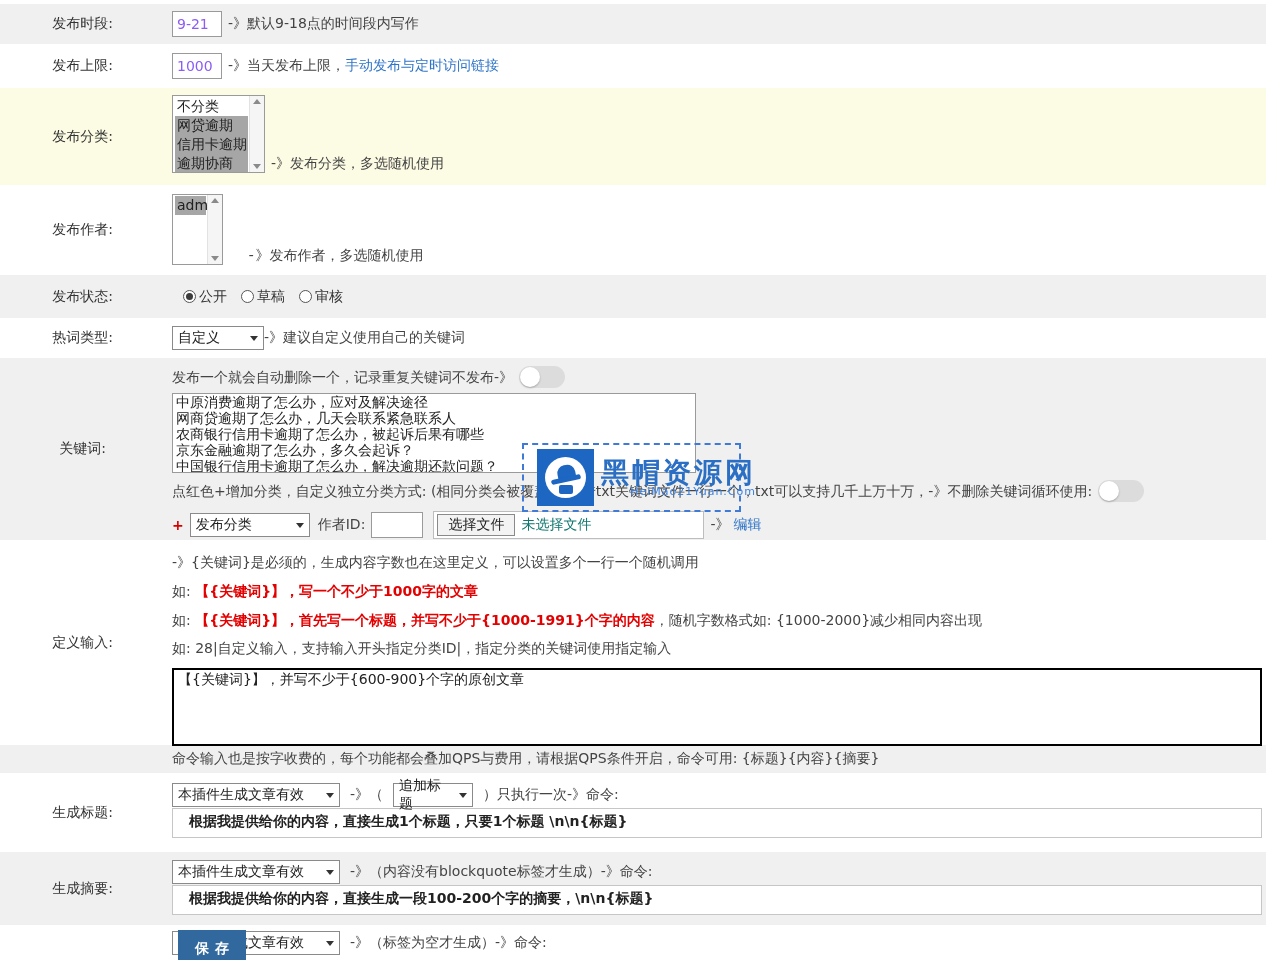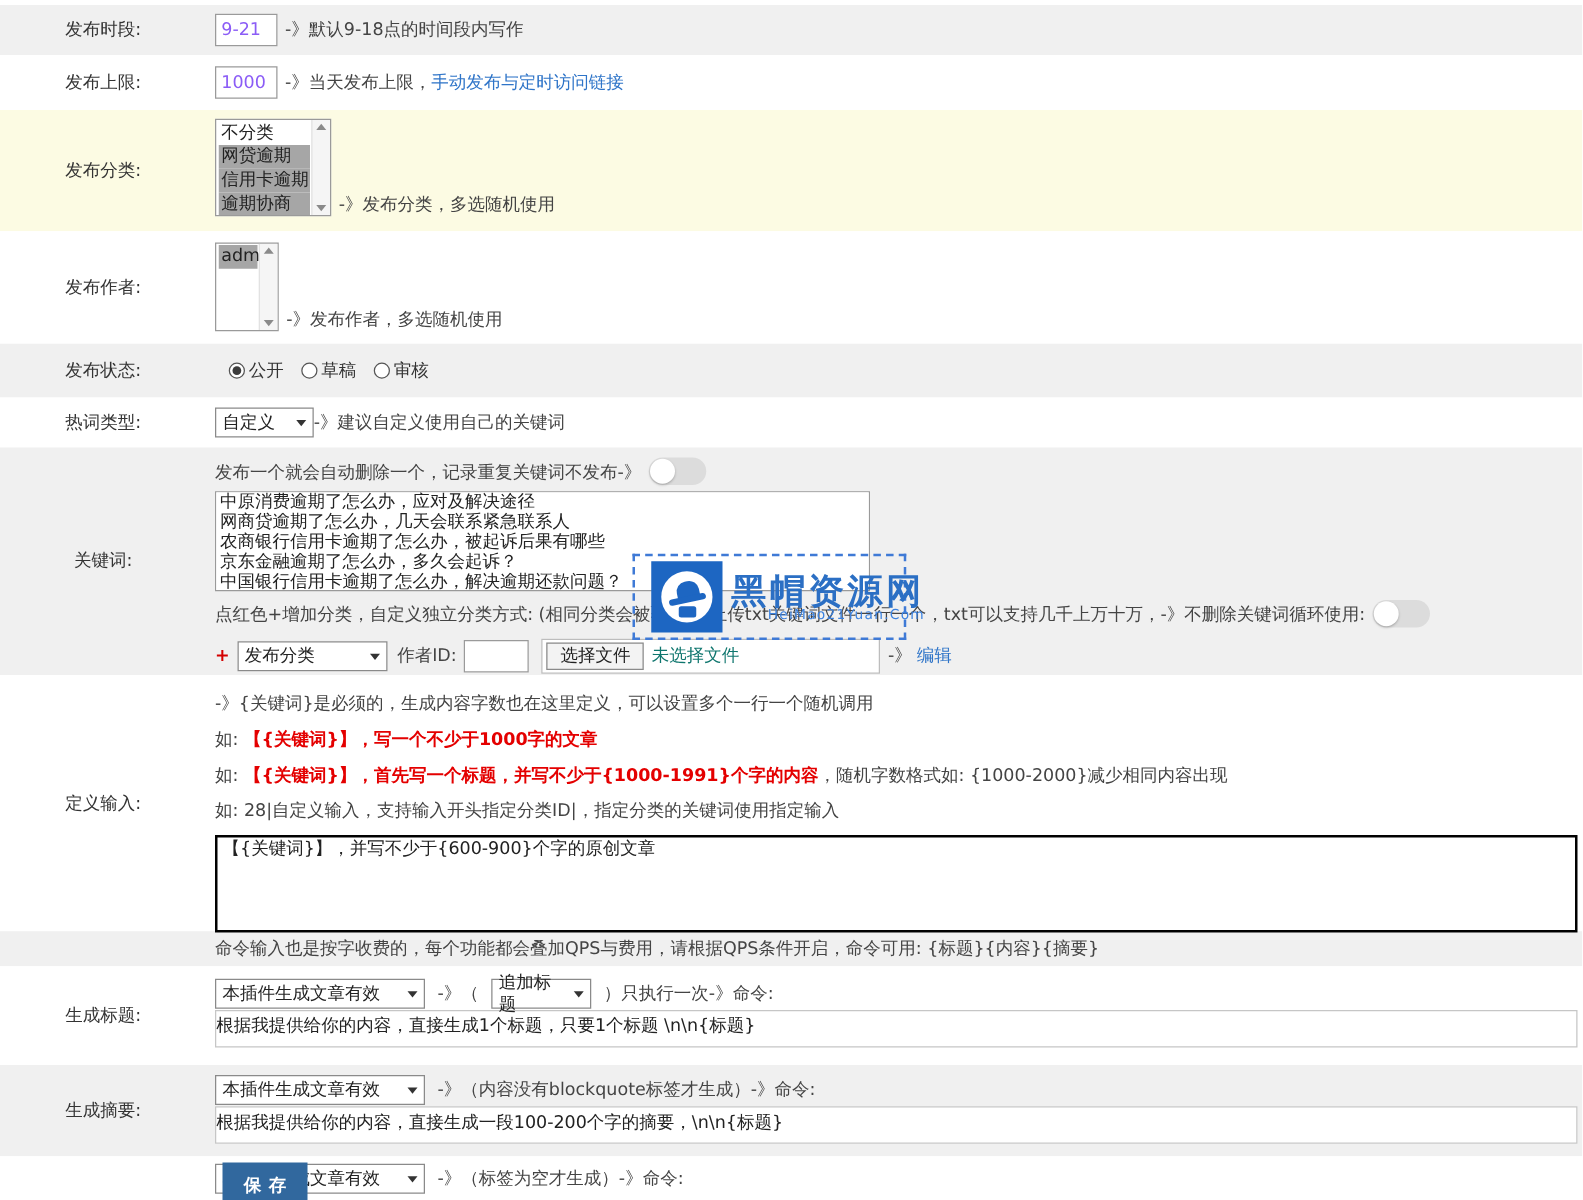--- a/index.html
+++ b/index.html
@@ -70,21 +70,21 @@
   }
   .toggle .knob {
     position:absolute; left:1px; top:1px; width:20px; height:20px; border-radius:50%;
     background:#fff; box-shadow:0 1px 2px rgba(0,0,0,.25);
   }
 
   
   textarea { font:inherit; resize:none; background:#fff; color:#222; display:block; }
   .kw-area { width:524px; height:80px; border:1px solid #9a9a9a; line-height:16px; padding:0 3px; margin-top:5px; }
   .def-area { width:1090px; height:78px; border:2px solid #000; line-height:17px; padding:1px 4px; margin-top:10px; }
-  .cmd-area { width:1090px; height:30px; border:1px solid #c6c6c6; line-height:20px; padding:2px 0; margin-top:1px; }
+  .cmd-area { width:1090px; height:30px; border:1px solid #c6c6c6; line-height:20px; padding:2px 16px; margin-top:1px;font-weight:bold; }
 
   
   .filebox {
     display:inline-flex; align-items:center; height:28px; border:1px solid #bdbdbd;
     width:271px; background:#fff; vertical-align:middle;
   }
   .filebtn {
     height:22px; margin:0 6px 0 3px; padding:0 10px; border:1px solid #8a8a8a;
     background:#f3f3f3; color:#222; display:inline-flex; align-items:center; cursor:pointer;
   }
@@ -101,21 +101,21 @@
   .genline { margin-top:10px; display:flex; align-items:center;gap:10px; }
 
   .savebtn {
     position:absolute; left:178px; top:930px; width:68px; height:38px;
     background:#31689e; color:#fff; border:none; font:inherit; font-weight:bold;
     letter-spacing:6px; padding-left:6px; z-index:30; cursor:pointer;
   }
 
   
   .wm {
-    position:absolute; left:506px; top:443px; width:219px; height:69px; z-index:20;
+    position:absolute; left:522px; top:443px; width:219px; height:69px; z-index:20;
     border:2px dashed #3f7ad6; display:flex; align-items:center; padding:3px;
     background:transparent; pointer-events:none;
   }
   .wm-logo {
     width:57px; height:57px; background:#1d66c2; flex:0 0 auto; position:relative; margin-left:10px;
   }
   .wm-logo .circ {
     position:absolute; left:8px; top:8px; width:41px; height:41px; border-radius:50%;
     background:#fff;
   }
@@ -184,21 +184,21 @@
       <div style="display:flex; align-items:flex-end; margin-top:9px;">
         <div class="multisel" style="width:51px; height:71px;">
           <div class="opts">
             <div class="opt sel">admin</div>
           </div>
           <div class="msbar">
             <span class="tri-up"></span>
             <span class="tri-dn"></span>
           </div>
         </div>
-        <span style="margin-left:6px;">-》发布作者，多选随机使用</span>
+        <span style="margin-left:24px;font-family:Liberation Mono, monospace;">-》发布作者，多选随机使用</span>
       </div>
     </div>
   </div>
 
   <div class="row gray h43">
     <div class="lbl">发布状态:</div>
     <div class="content vcenter" style="padding-left:18px;font-family:Liberation Serif, serif;">
       <span class="radio">
         <span class="rdot on"></span>
         <span>公开</span>
@@ -210,21 +210,21 @@
       <span class="radio">
         <span class="rdot"></span>
         <span>审核</span>
       </span>
     </div>
   </div>
 
   <div class="row white h40">
     <div class="lbl">热词类型:</div>
     <div class="content vcenter">
-      <div class="sel-box" style="width:79px;">
+      <div class="sel-box" style="width:92px;">
         <span>自定义</span>
         <span class="chev"></span>
       </div>
       <span>-》建议自定义使用自己的关键词</span>
     </div>
   </div>
 
   <div class="row gray h182">
     <div class="lbl">关键词:</div>
     <div class="content">

